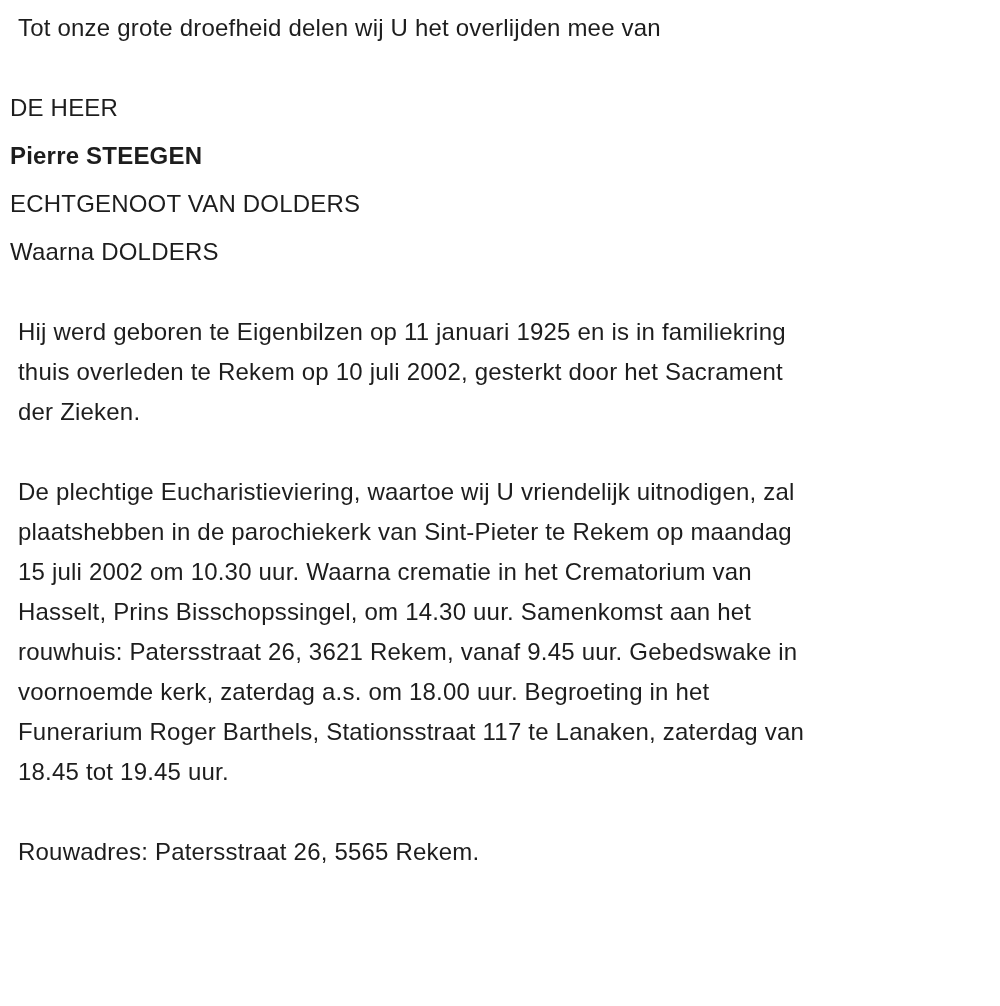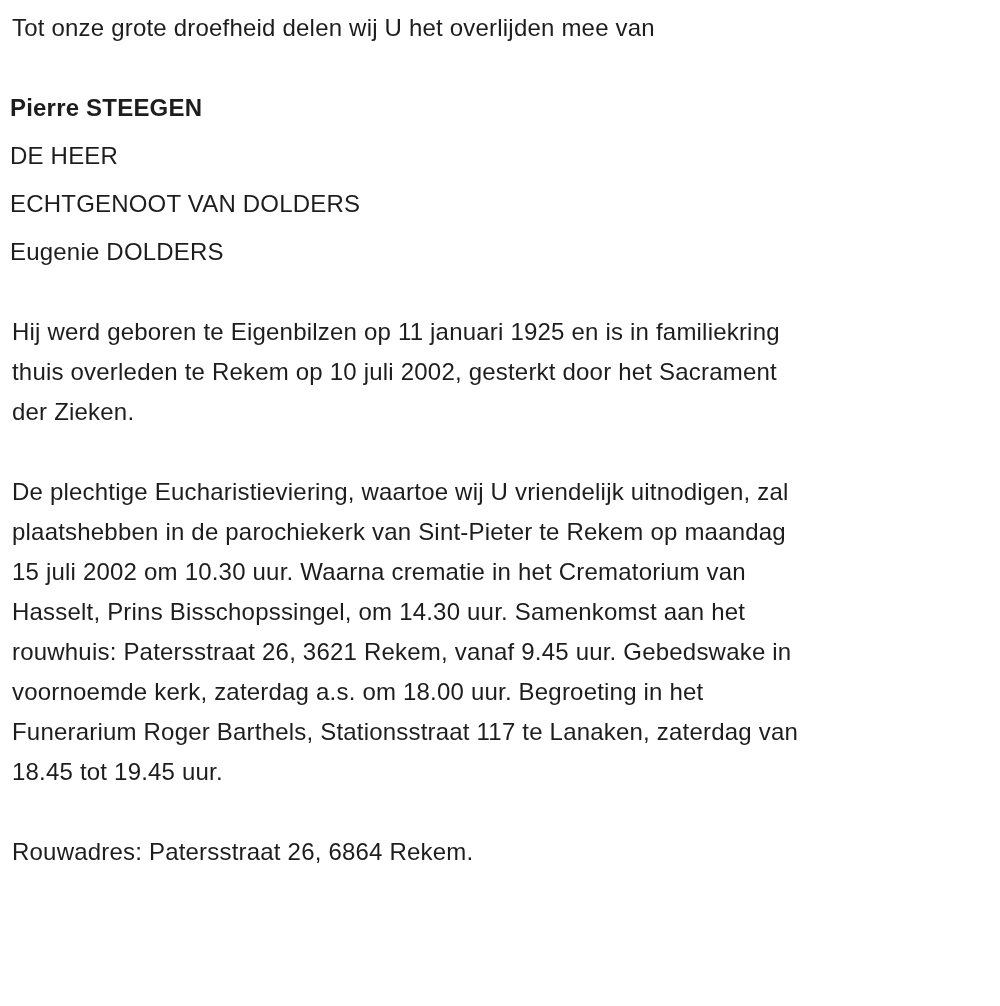--- a/index.html
+++ b/index.html
@@ -14,21 +14,21 @@
     color: #1d1d1d;
     box-sizing: border-box;
   }
   .page {
     padding: 8px 30px 16px 10px;
     font-size: 24px;
     letter-spacing: 0.2px;
   }
   .para {
     line-height: 40px;
-    margin: 0 0 40px 2px;
+    margin: 0 0 40px 8px;
     white-space: pre-line;
   }
   .intro {
     margin-bottom: 36px;
   }
   .header-block {
     margin: 0 0 36px 0;
   }
   .header-line {
     line-height: 48px;
@@ -42,35 +42,35 @@
   }
 </style>
 </head>
 <body>
 
 <div class="page">
 
   <p class="para intro">Tot onze grote droefheid delen wij U het overlijden mee van</p>
 
   <div class="header-block">
+    <div class="header-line">DE HEER</div>
     <div class="header-line deceased-name">Pierre STEEGEN</div>
-    <div class="header-line">DE HEER</div>
     <div class="header-line">ECHTGENOOT VAN DOLDERS</div>
-    <div class="header-line">Eugenie DOLDERS</div>
+    <div class="header-line">Waarna DOLDERS</div>
   </div>
 
   <p class="para">Hij werd geboren te Eigenbilzen op 11 januari 1925 en is in familiekring
 thuis overleden te Rekem op 10 juli 2002, gesterkt door het Sacrament
 der Zieken.</p>
 
   <p class="para">De plechtige Eucharistieviering, waartoe wij U vriendelijk uitnodigen, zal
 plaatshebben in de parochiekerk van Sint-Pieter te Rekem op maandag
 15 juli 2002 om 10.30 uur. Waarna crematie in het Crematorium van
 Hasselt, Prins Bisschopssingel, om 14.30 uur. Samenkomst aan het
 rouwhuis: Patersstraat 26, 3621 Rekem, vanaf 9.45 uur. Gebedswake in
 voornoemde kerk, zaterdag a.s. om 18.00 uur. Begroeting in het
 Funerarium Roger Barthels, Stationsstraat 117 te Lanaken, zaterdag van
 18.45 tot 19.45 uur.</p>
 
-  <p class="para">Rouwadres: Patersstraat 26, 6864 Rekem.</p>
+  <p class="para">Rouwadres: Patersstraat 26, 5565 Rekem.</p>
 
 
 </div>
 
 </body></html>

